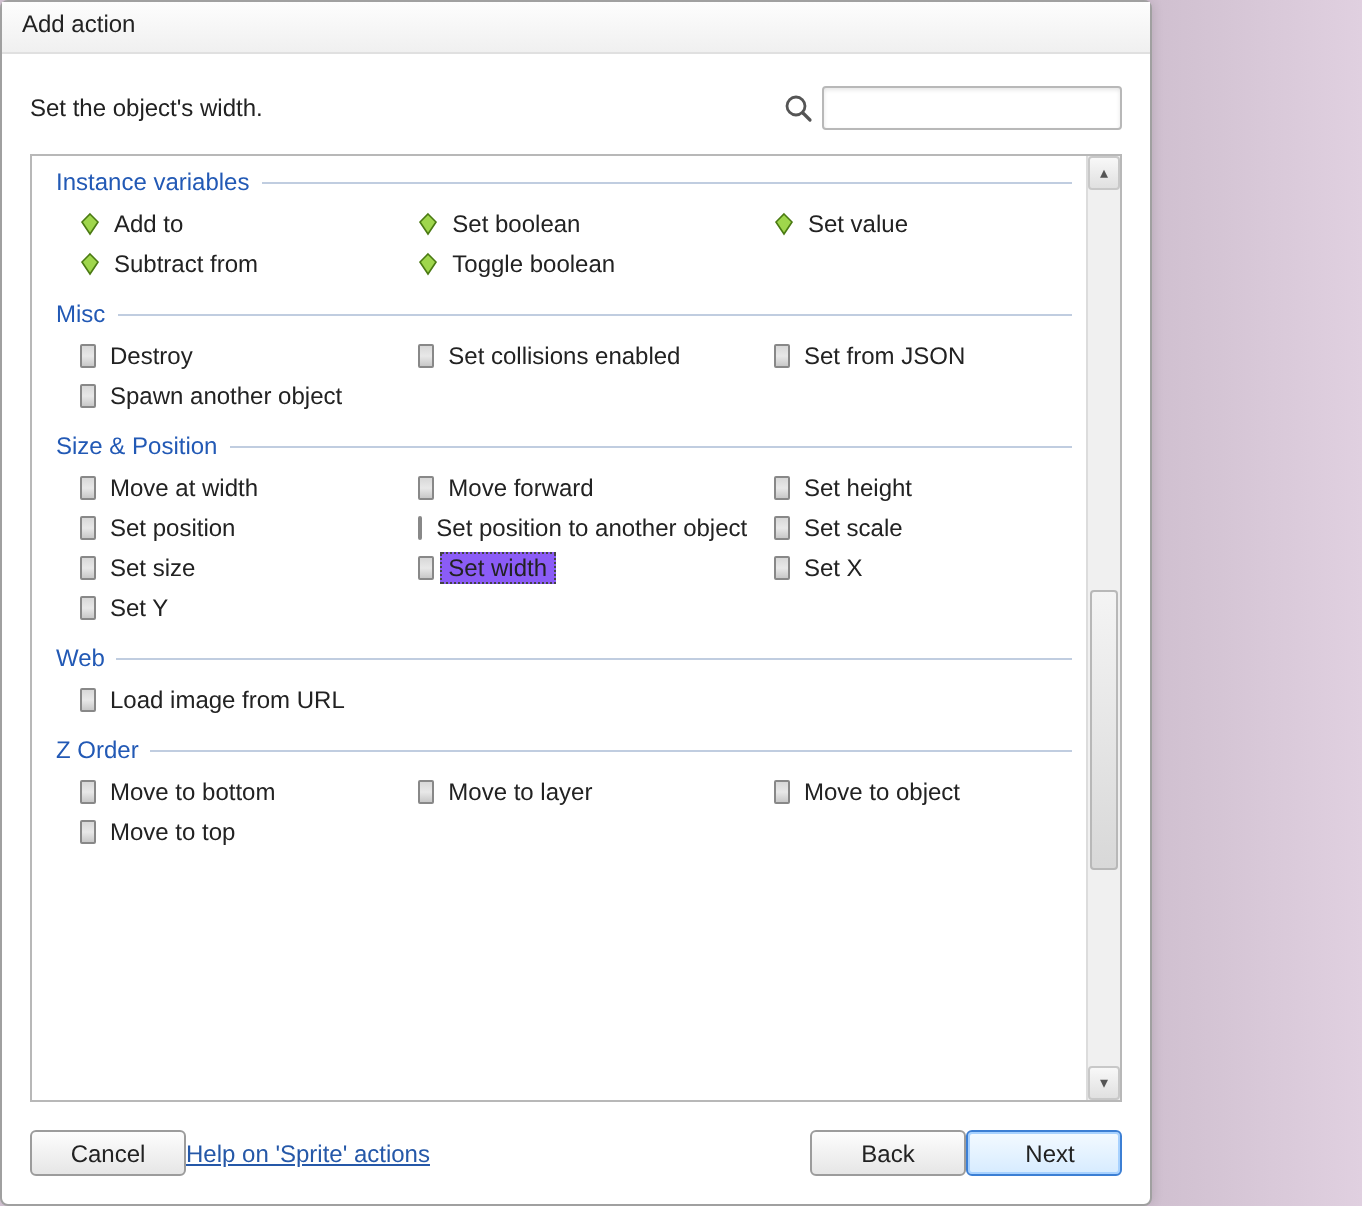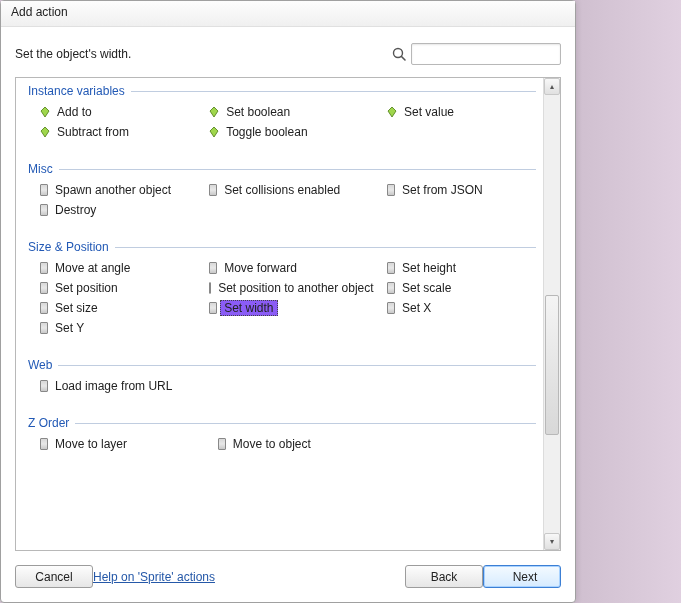--- a/index.html
+++ b/index.html
@@ -89,21 +89,21 @@
     position: absolute;
     left: 1px; right: 1px;
     background: linear-gradient(#f4f4f4, #d8d8d8);
     border: 1px solid #b8b8b8;
     border-radius: 2px;
   }
   .group-head {
     display: flex;
     align-items: center;
     gap: 6px;
-    margin-top: 20px;
+    margin-top: 8px;
     margin-bottom: 4px;
     font-size: 12px;
     color: #2259b5;
   }
   .group-head:first-child { margin-top: 0; text-align: center; }
   .group-line {
     flex: 1;
     height: 1px;
     background: #c0cde0;
   }
@@ -252,25 +252,25 @@
         </div>
 
         <div class="group-head">
           <span>Misc</span>
           <span class="group-line"></span>
         </div>
         <div class="cols">
           <div class="col">
             <div class="item">
                 <span class="ico ico-block"></span>
+                <span class="lbl">Destroy</span>
+              </div>
+            <div class="item">
+                <span class="ico ico-block"></span>
                 <span class="lbl">Spawn another object</span>
-              </div>
-            <div class="item">
-                <span class="ico ico-block"></span>
-                <span class="lbl">Destroy</span>
               </div>
           </div>
           <div class="col col2">
             <div class="item">
                 <span class="ico ico-block"></span>
                 <span class="lbl">Set collisions enabled</span>
               </div>
           </div>
           <div class="col col3">
             <div class="item">
@@ -281,21 +281,21 @@
         </div>
 
         <div class="group-head">
           <span>Size &amp; Position</span>
           <span class="group-line"></span>
         </div>
         <div class="cols">
           <div class="col">
             <div class="item">
                 <span class="ico ico-block"></span>
-                <span class="lbl">Move at angle</span>
+                <span class="lbl">Move at width</span>
               </div>
             <div class="item">
                 <span class="ico ico-block"></span>
                 <span class="lbl">Set position</span>
               </div>
             <div class="item">
                 <span class="ico ico-block"></span>
                 <span class="lbl">Set size</span>
               </div>
             <div class="item">
@@ -346,20 +346,30 @@
           </div>
           <div class="col col2"></div>
           <div class="col col3"></div>
         </div>
 
         <div class="group-head">
           <span>Z Order</span>
           <span class="group-line"></span>
         </div>
         <div class="cols">
+          <div class="col">
+            <div class="item">
+                <span class="ico ico-block"></span>
+                <span class="lbl">Move to bottom</span>
+              </div>
+            <div class="item">
+                <span class="ico ico-block"></span>
+                <span class="lbl">Move to top</span>
+              </div>
+          </div>
           <div class="col col2">
             <div class="item">
                 <span class="ico ico-block"></span>
                 <span class="lbl">Move to layer</span>
               </div>
           </div>
           <div class="col col3">
             <div class="item">
                 <span class="ico ico-block"></span>
                 <span class="lbl">Move to object</span>

